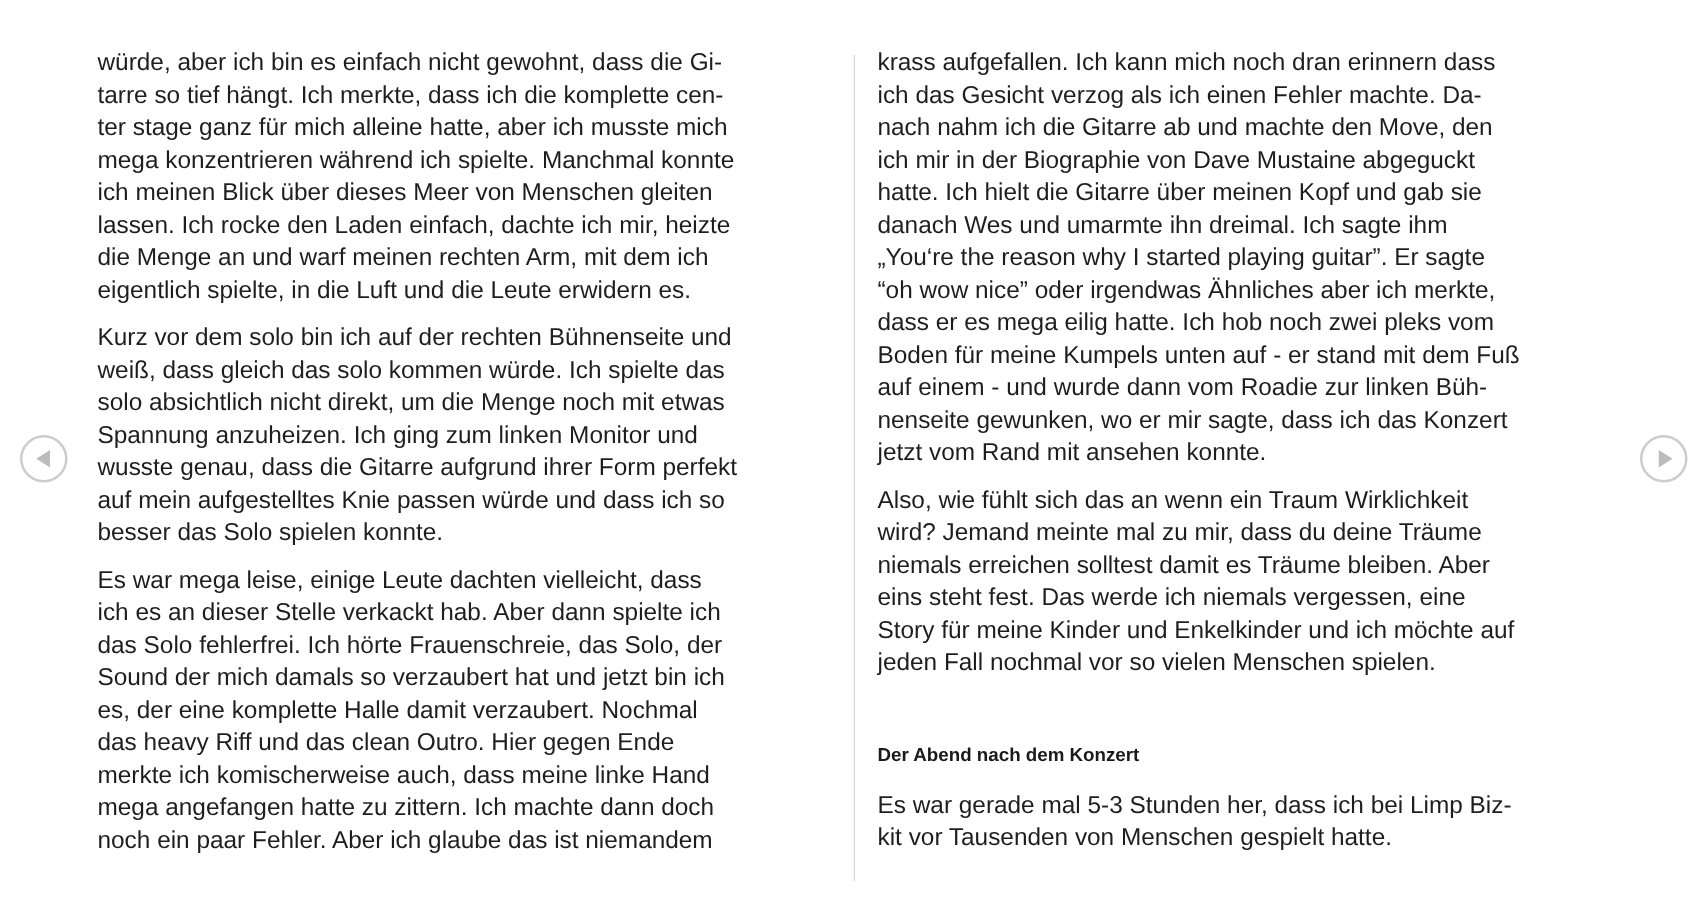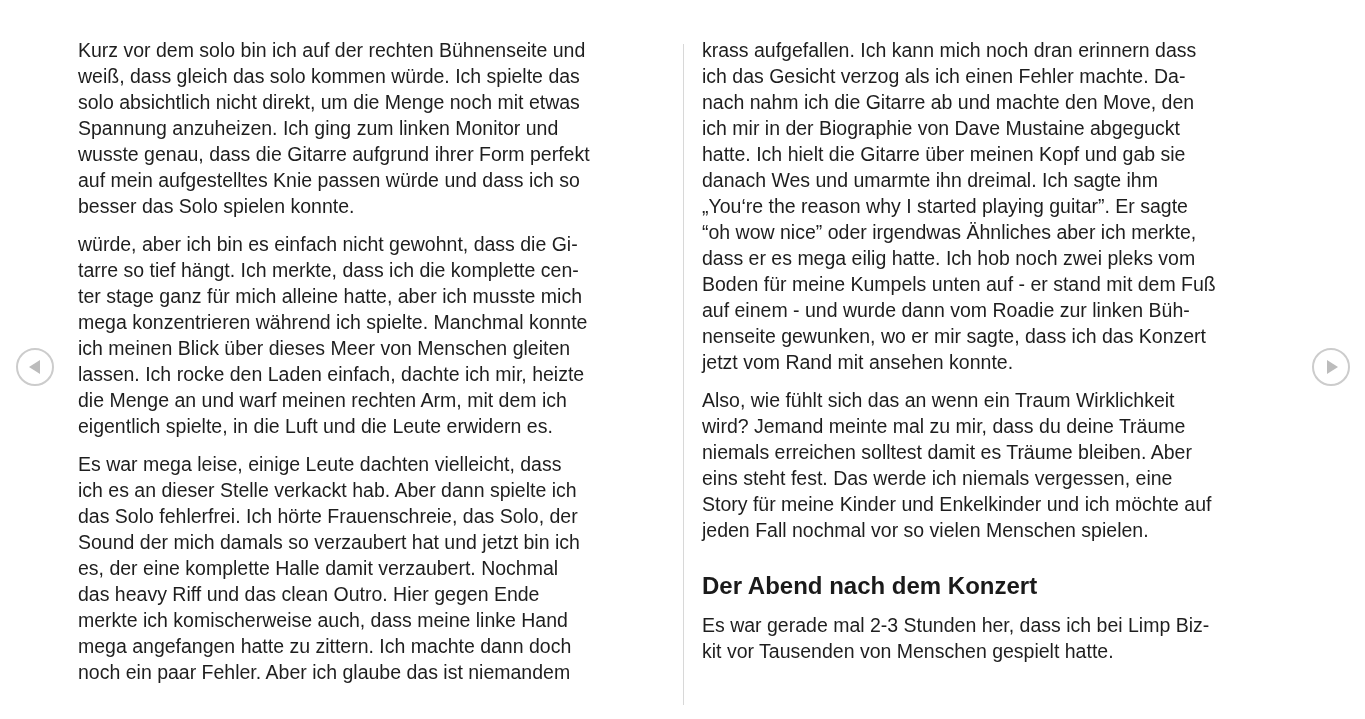--- a/index.html
+++ b/index.html
@@ -21,25 +21,25 @@
       font-size: 19.5px;
       line-height: 26px;
     }
     .col-left  { left: 78px;  width: 600px; }
     .col-right { left: 702px; width: 600px; }
     .col p {
       margin: 0 0 12px 0;
       white-space: pre-line; 
     }
     .section-heading {
-      font-size: 24px;
+      font-size: 15px;
       line-height: 26px;
       font-weight: bold;
       color: #1a1a1a;
-      margin: 30px 0 13px 0;
+      margin: 49px 0 13px 0;
     }
     .divider {
       position: absolute;
       left: 683px;
       top: 44px;
       width: 1px;
       height: 661px;
       background: #d8d8d8;
     }
     .nav-btn {
@@ -71,35 +71,35 @@
 </head>
 <body>
 
 <div class="page">
 
   <button class="nav-btn nav-prev">
     <span class="tri tri-left"></span>
   </button>
 
   <div class="col col-left">
-    <p>Kurz vor dem solo bin ich auf der rechten Bühnenseite und
-weiß, dass gleich das solo kommen würde. Ich spielte das
-solo absichtlich nicht direkt, um die Menge noch mit etwas
-Spannung anzuheizen. Ich ging zum linken Monitor und
-wusste genau, dass die Gitarre aufgrund ihrer Form perfekt
-auf mein aufgestelltes Knie passen würde und dass ich so
-besser das Solo spielen konnte.</p>
     <p>würde, aber ich bin es einfach nicht gewohnt, dass die Gi-
 tarre so tief hängt. Ich merkte, dass ich die komplette cen-
 ter stage ganz für mich alleine hatte, aber ich musste mich
 mega konzentrieren während ich spielte. Manchmal konnte
 ich meinen Blick über dieses Meer von Menschen gleiten
 lassen. Ich rocke den Laden einfach, dachte ich mir, heizte
 die Menge an und warf meinen rechten Arm, mit dem ich
 eigentlich spielte, in die Luft und die Leute erwidern es.</p>
+    <p>Kurz vor dem solo bin ich auf der rechten Bühnenseite und
+weiß, dass gleich das solo kommen würde. Ich spielte das
+solo absichtlich nicht direkt, um die Menge noch mit etwas
+Spannung anzuheizen. Ich ging zum linken Monitor und
+wusste genau, dass die Gitarre aufgrund ihrer Form perfekt
+auf mein aufgestelltes Knie passen würde und dass ich so
+besser das Solo spielen konnte.</p>
     <p>Es war mega leise, einige Leute dachten vielleicht, dass
 ich es an dieser Stelle verkackt hab. Aber dann spielte ich
 das Solo fehlerfrei. Ich hörte Frauenschreie, das Solo, der
 Sound der mich damals so verzaubert hat und jetzt bin ich
 es, der eine komplette Halle damit verzaubert. Nochmal
 das heavy Riff und das clean Outro. Hier gegen Ende
 merkte ich komischerweise auch, dass meine linke Hand
 mega angefangen hatte zu zittern. Ich machte dann doch
 noch ein paar Fehler. Aber ich glaube das ist niemandem</p>
   </div>
@@ -120,21 +120,21 @@
 auf einem - und wurde dann vom Roadie zur linken Büh-
 nenseite gewunken, wo er mir sagte, dass ich das Konzert
 jetzt vom Rand mit ansehen konnte.</p>
     <p>Also, wie fühlt sich das an wenn ein Traum Wirklichkeit
 wird? Jemand meinte mal zu mir, dass du deine Träume
 niemals erreichen solltest damit es Träume bleiben. Aber
 eins steht fest. Das werde ich niemals vergessen, eine
 Story für meine Kinder und Enkelkinder und ich möchte auf
 jeden Fall nochmal vor so vielen Menschen spielen.</p>
     <div class="section-heading">Der Abend nach dem Konzert</div>
-    <p>Es war gerade mal 2-3 Stunden her, dass ich bei Limp Biz-
+    <p>Es war gerade mal 5-3 Stunden her, dass ich bei Limp Biz-
 kit vor Tausenden von Menschen gespielt hatte.</p>
   </div>
 
   <button class="nav-btn nav-next">
     <span class="tri tri-right"></span>
   </button>
 
 </div>
 
 </body></html>

